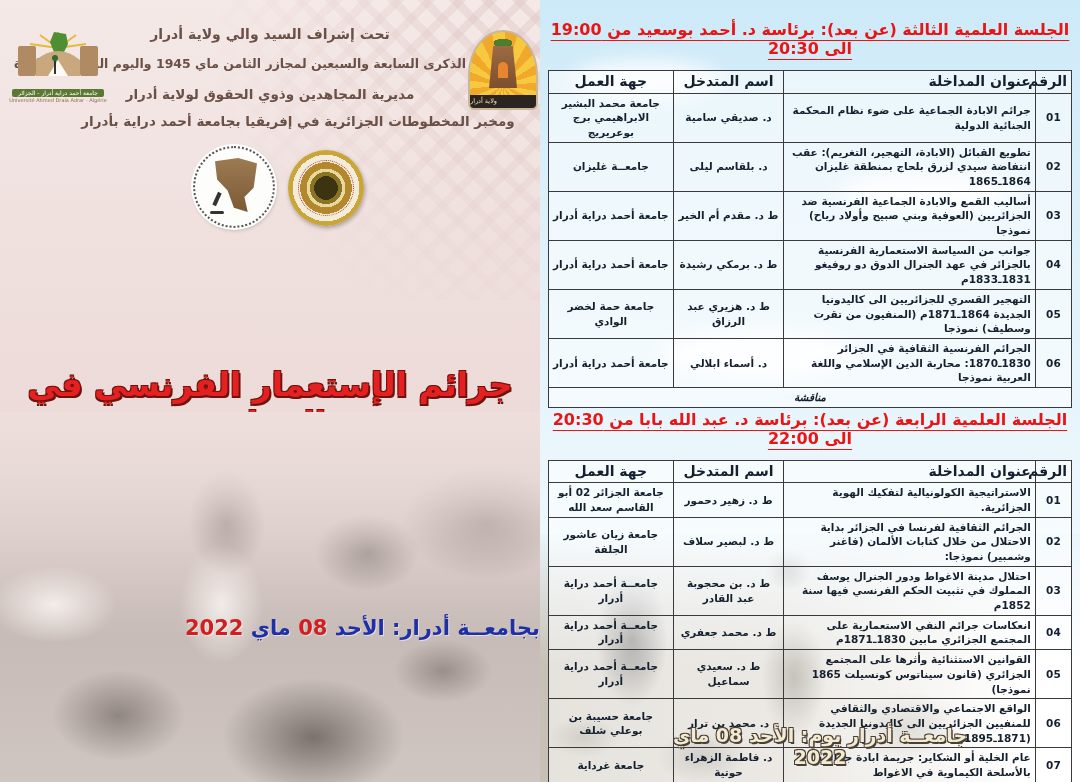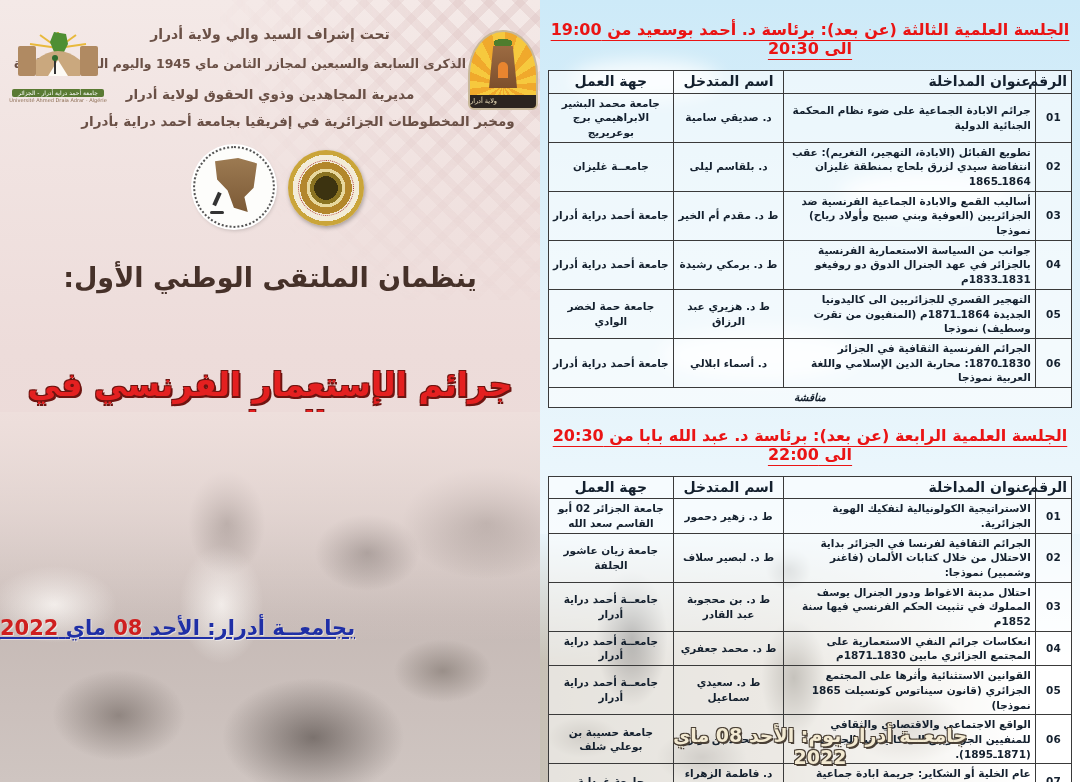--- a/index.html
+++ b/index.html
@@ -89,37 +89,37 @@
       radial-gradient(75px 55px at 68% 38%, rgba(60,52,48,.5), transparent 70%),
       radial-gradient(120px 80px at 90% 30%, rgba(76,66,60,.5), transparent 70%),
       radial-gradient(95px 65px at 22% 82%, rgba(86,76,70,.5), transparent 70%),
       radial-gradient(130px 85px at 58% 88%, rgba(56,48,44,.55), transparent 70%),
       radial-gradient(70px 45px at 82% 70%, rgba(96,86,78,.45), transparent 70%),
       linear-gradient(180deg, #d9cdc9 0%, #c6bab6 55%, #cfc5c1 100%);
   }
   .battle::after { content:""; position:absolute; inset:0;
     background:linear-gradient(180deg, #eedfdc 0%, rgba(238,223,220,.6) 26%, rgba(238,223,220,0) 62%); }
 
-  .venue-date { position:absolute; top:616px; width:100%; text-align:left; direction:rtl;
+  .venue-date { position:absolute; top:616px; width:100%; text-align:right; direction:rtl;
     font-size:21px; font-weight:bold; color:#1f2fa6; z-index:5;
-    text-shadow:1px 1px 0 rgba(255,255,255,.5);text-decoration:underline; }
+    text-shadow:1px 1px 0 rgba(255,255,255,.5); }
   .venue-date .num { color:#cf1f1f; }
 
   
   #right-page { left:540px; width:540px; background:linear-gradient(180deg,#cdeaf8 0%, #e2f2fa 38%, #eef8fd 70%, #f6fbfe 100%); }
   .cloud { position:absolute; background:rgba(255,255,255,.8); border-radius:50%; filter:blur(9px); }
   #cloud1 { left:30px; top:60px; width:150px; height:40px; }
   #cloud2 { left:300px; top:170px; width:180px; height:46px; }
   #cloud3 { left:120px; top:330px; width:200px; height:50px; }
 
   .session-title { position:relative; z-index:3; margin:0 8px; text-align:center; direction:rtl;
     color:#ea1414; font-weight:bold; font-size:16px;
     text-decoration:underline; text-underline-offset:5px; text-decoration-thickness:1px; }
   #session3-title { padding-top:20px; }
-  #session4-title { margin-top:18px; }
+  #session4-title { margin-top:2px; }
 
   table.sched { position:relative; z-index:3; width:524px; margin:12px 8px 0 8px; direction:rtl;
     border-collapse:collapse; background:rgba(255,255,255,.55); table-layout:fixed; }
   table.sched th, table.sched td { border:1px solid #3a3a3a; font-weight:bold; color:#14202e;
     font-size:10.5px; line-height:1.4; padding:2px 4px; vertical-align:middle; }
   th.c-num,  td.c-num  { width:36px;  text-align:center; }
   th.c-title,td.c-title{ width:250px; text-align:right; }
   th.c-spk,  td.c-spk  { width:110px; text-align:center; }
   th.c-aff,  td.c-aff  { width:124px; text-align:center; }
   table.sched thead th { padding:1px 4px; font-size:14px; }
@@ -185,21 +185,20 @@
   <div class="round-logos">
     <div class="lab-logo">
       <div class="lab-map"></div>
       <div class="lab-scope"></div>
     </div>
     <div class="medal-logo">
       <div class="medal-ring"></div>
     </div>
   </div>
 
-  <div id="forum-intro">ينظمان الملتقى الوطني الأول:</div>
 
   <div class="main-title" id="main-title-1">جرائم الإستعمار الفرنسي في الجزائر</div>
   <div class="main-title" id="main-title-2">وحروب الإبادة (1830 ـ 1871)</div>
 
   <div class="battle"></div>
 
   <div class="venue-date">
     <span>بجامعــة أدرار: الأحد</span>
     <span class="num">08</span>
     <span>ماي</span>

